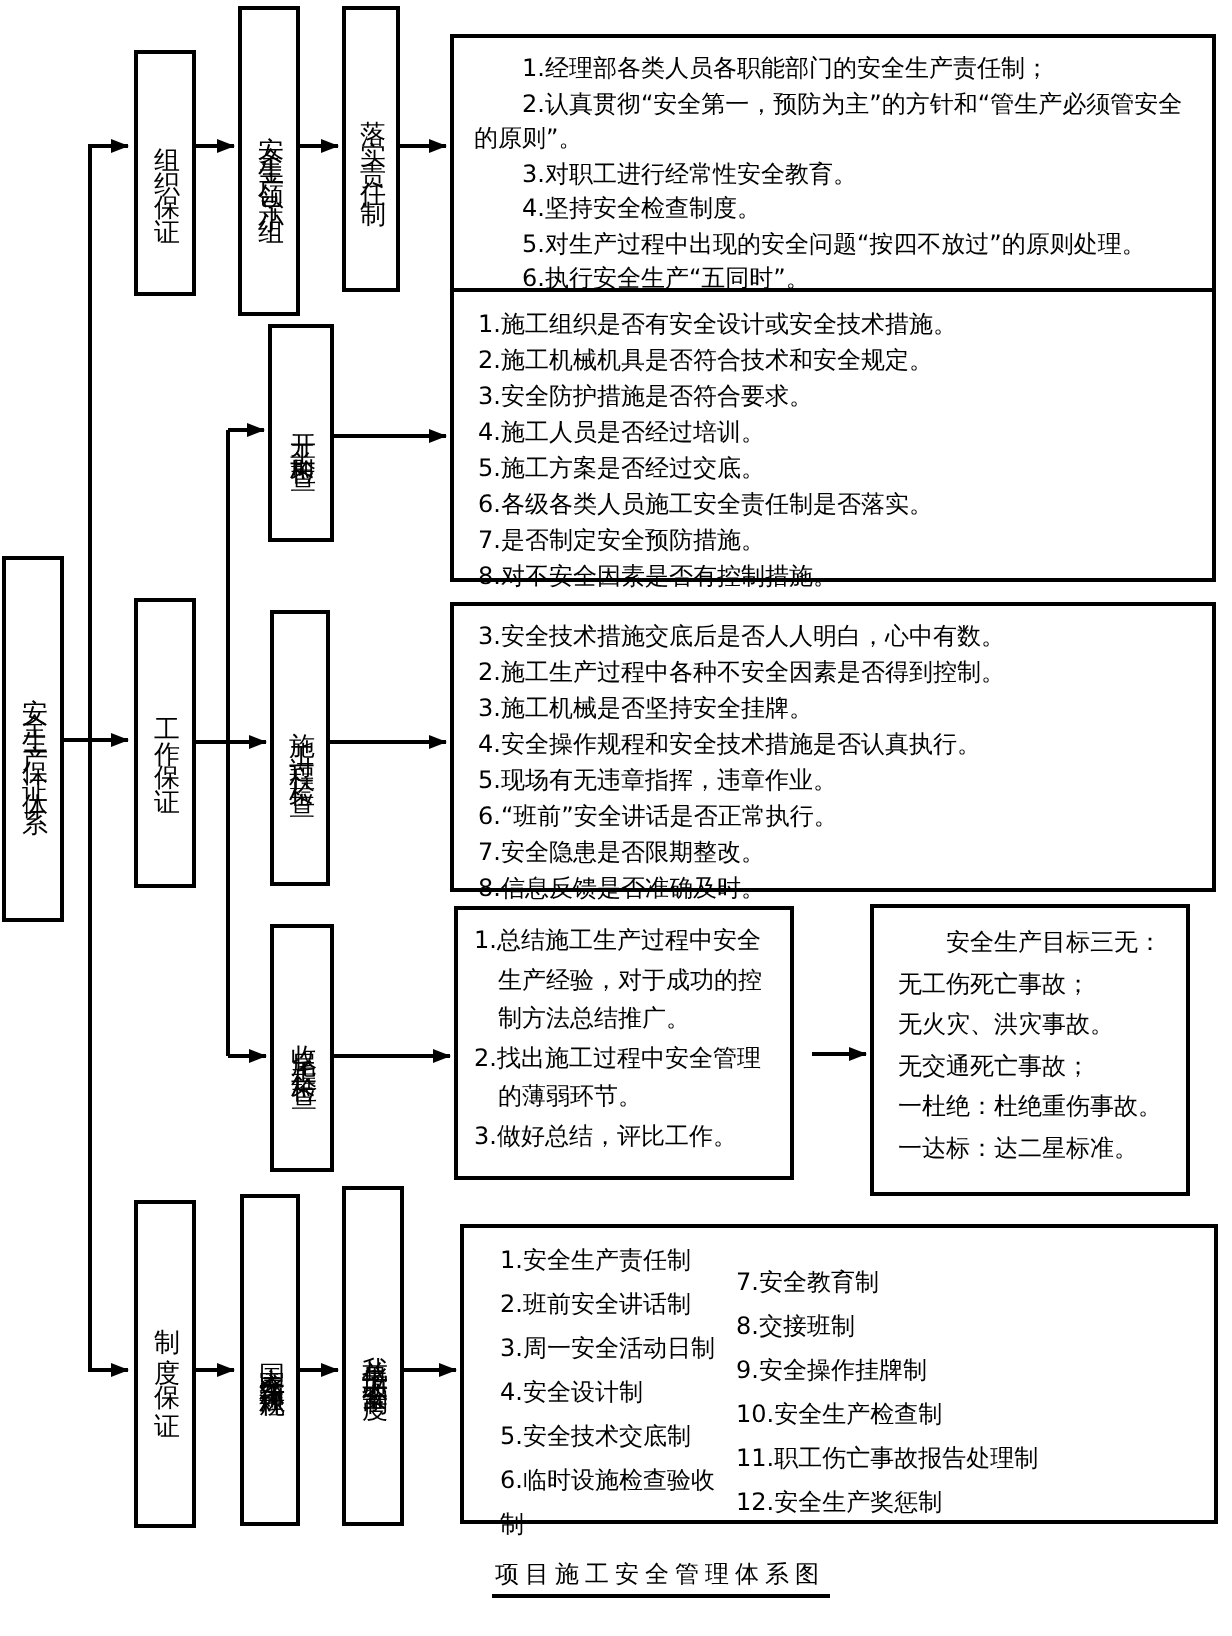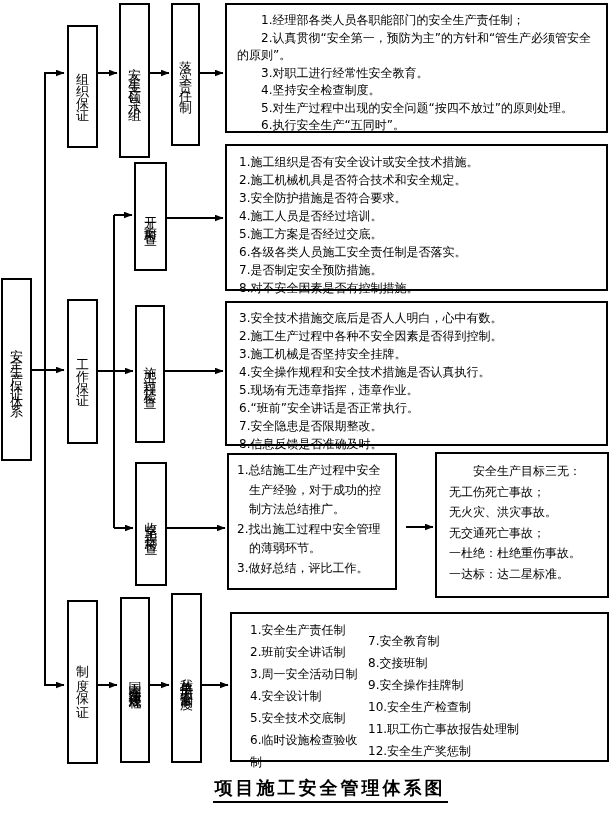--- a/index.html
+++ b/index.html
@@ -31,21 +31,21 @@
   #dbox-targets { padding:7px 8px 0 12px; line-height:20.5px; }
   #dbox-targets p.indent2 { text-indent:2em; }
   #dbox-twelve { padding:17px 0 0 18px; line-height:22px; display:flex; }
   .col-left { width:118px; }
   .col-right { flex:1; }
   .diagram-title {
     position:absolute; left:0; top:776px; width:616px; text-align:center;
   }
   .diagram-title span {
     font-family:"DejaVu Serif","Liberation Serif",serif;
-    font-size:18px; font-weight:bold; letter-spacing:3px;
+    font-size:12px; font-weight:normal; letter-spacing:3px;
     border-bottom:2px solid #000; padding:0 2px 3px 2px;margin-left:44px;
   }
 </style>
 </head>
 <body>
 
 <div class="canvas">
 
   <svg class="connectors" viewBox="0 0 616 818" xmlns="http://www.w3.org/2000/svg">
     <defs>
@@ -105,21 +105,21 @@
   <div class="vnode" style="left:67px; top:600px; width:31px; height:164px;">
     <span style="letter-spacing:14px;">制度保证</span>
   </div>
   <div class="vnode" style="left:120px; top:597px; width:30px; height:166px;">
     <span style="letter-spacing:2px;">国家安全法律法规程</span>
   </div>
   <div class="vnode" style="left:171px; top:593px; width:31px; height:170px;">
     <span style="letter-spacing:2px;">我单位十二项安全制度</span>
   </div>
 
-  <div class="dbox" id="dbox-org" style="left:225px; top:3px; width:383px; height:130px;">
+  <div class="dbox" id="dbox-org" style="left:225px; top:17px; width:383px; height:130px;">
     <p>1.经理部各类人员各职能部门的安全生产责任制；</p>
     <p>2.认真贯彻“安全第一，预防为主”的方针和“管生产必须管安全的原则”。</p>
     <p>3.对职工进行经常性安全教育。</p>
     <p>4.坚持安全检查制度。</p>
     <p>5.对生产过程中出现的安全问题“按四不放过”的原则处理。</p>
     <p>6.执行安全生产“五同时”。</p>
   </div>
 
   <div class="dbox" id="dbox-pre" style="left:225px; top:144px; width:383px; height:147px;">
     <p>1.施工组织是否有安全设计或安全技术措施。</p>
@@ -142,21 +142,21 @@
     <p>7.安全隐患是否限期整改。</p>
     <p>8.信息反馈是否准确及时。</p>
   </div>
 
   <div class="dbox" id="dbox-final" style="left:227px; top:453px; width:170px; height:137px;">
     <p>1.总结施工生产过程中安全生产经验，对于成功的控制方法总结推广。</p>
     <p>2.找出施工过程中安全管理的薄弱环节。</p>
     <p>3.做好总结，评比工作。</p>
   </div>
 
-  <div class="dbox" id="dbox-targets" style="left:435px; top:452px; width:174px; height:146px;">
+  <div class="dbox" id="dbox-targets" style="left:435px; top:452px; width:160px; height:146px;">
     <p class="indent2">安全生产目标三无：</p>
     <p>无工伤死亡事故；</p>
     <p>无火灾、洪灾事故。</p>
     <p>无交通死亡事故；</p>
     <p>一杜绝：杜绝重伤事故。</p>
     <p>一达标：达二星标准。</p>
   </div>
 
   <div class="dbox" id="dbox-twelve" style="left:230px; top:612px; width:379px; height:150px;align-items:center;">
     <div class="col-left">

